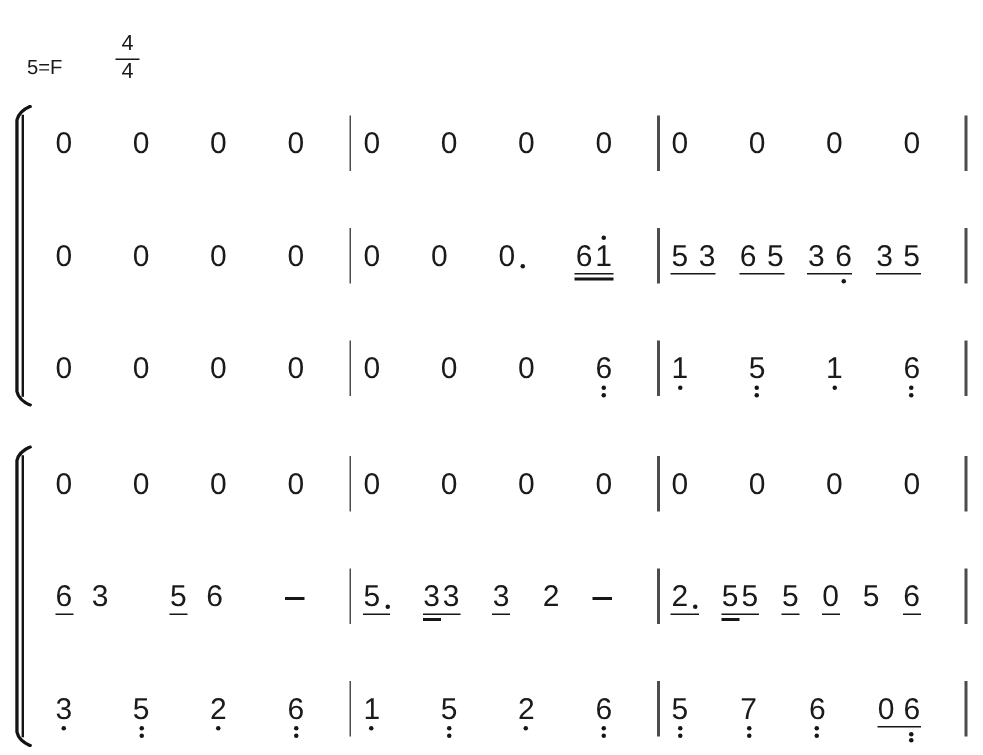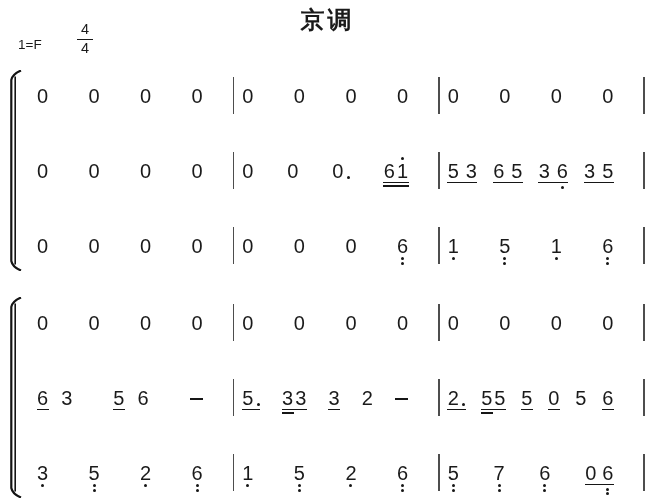--- a/index.html
+++ b/index.html
@@ -27,22 +27,21 @@
   .augdot{width:3px;height:3px;background:#161616;border-radius:50%;margin:0 0 2px 3.5px;}
   .odot{position:absolute;left:50%;margin-left:-1.5px;width:3px;height:3px;
         background:#161616;border-radius:50%;}
   .nline{position:absolute;left:-0.5px;right:-0.5px;height:1.5px;background:#161616;}
   .dash{width:13px;height:2.4px;background:#161616;margin-bottom:7.5px;}
 </style>
 </head>
 <body>
 
 <div class="page">
-  <div class="title">京调</div>
-  <div class="key">1=F</div>
+  <div class="key">5=F</div>
   <div class="time">
     <div>4</div>
     <div class="fracbar"></div>
     <div>4</div>
   </div>
   <div class="score">
       <div class="system">
         <div class="bracket">
           <svg class="brace" width="17" height="201" viewBox="0 0 17 201">
             <path d="M14 0.5 Q5.5 4 4.3 10 L4.3 191 Q5.5 197 14 200.5" fill="none" stroke="#141414" stroke-width="2.2"></path>

